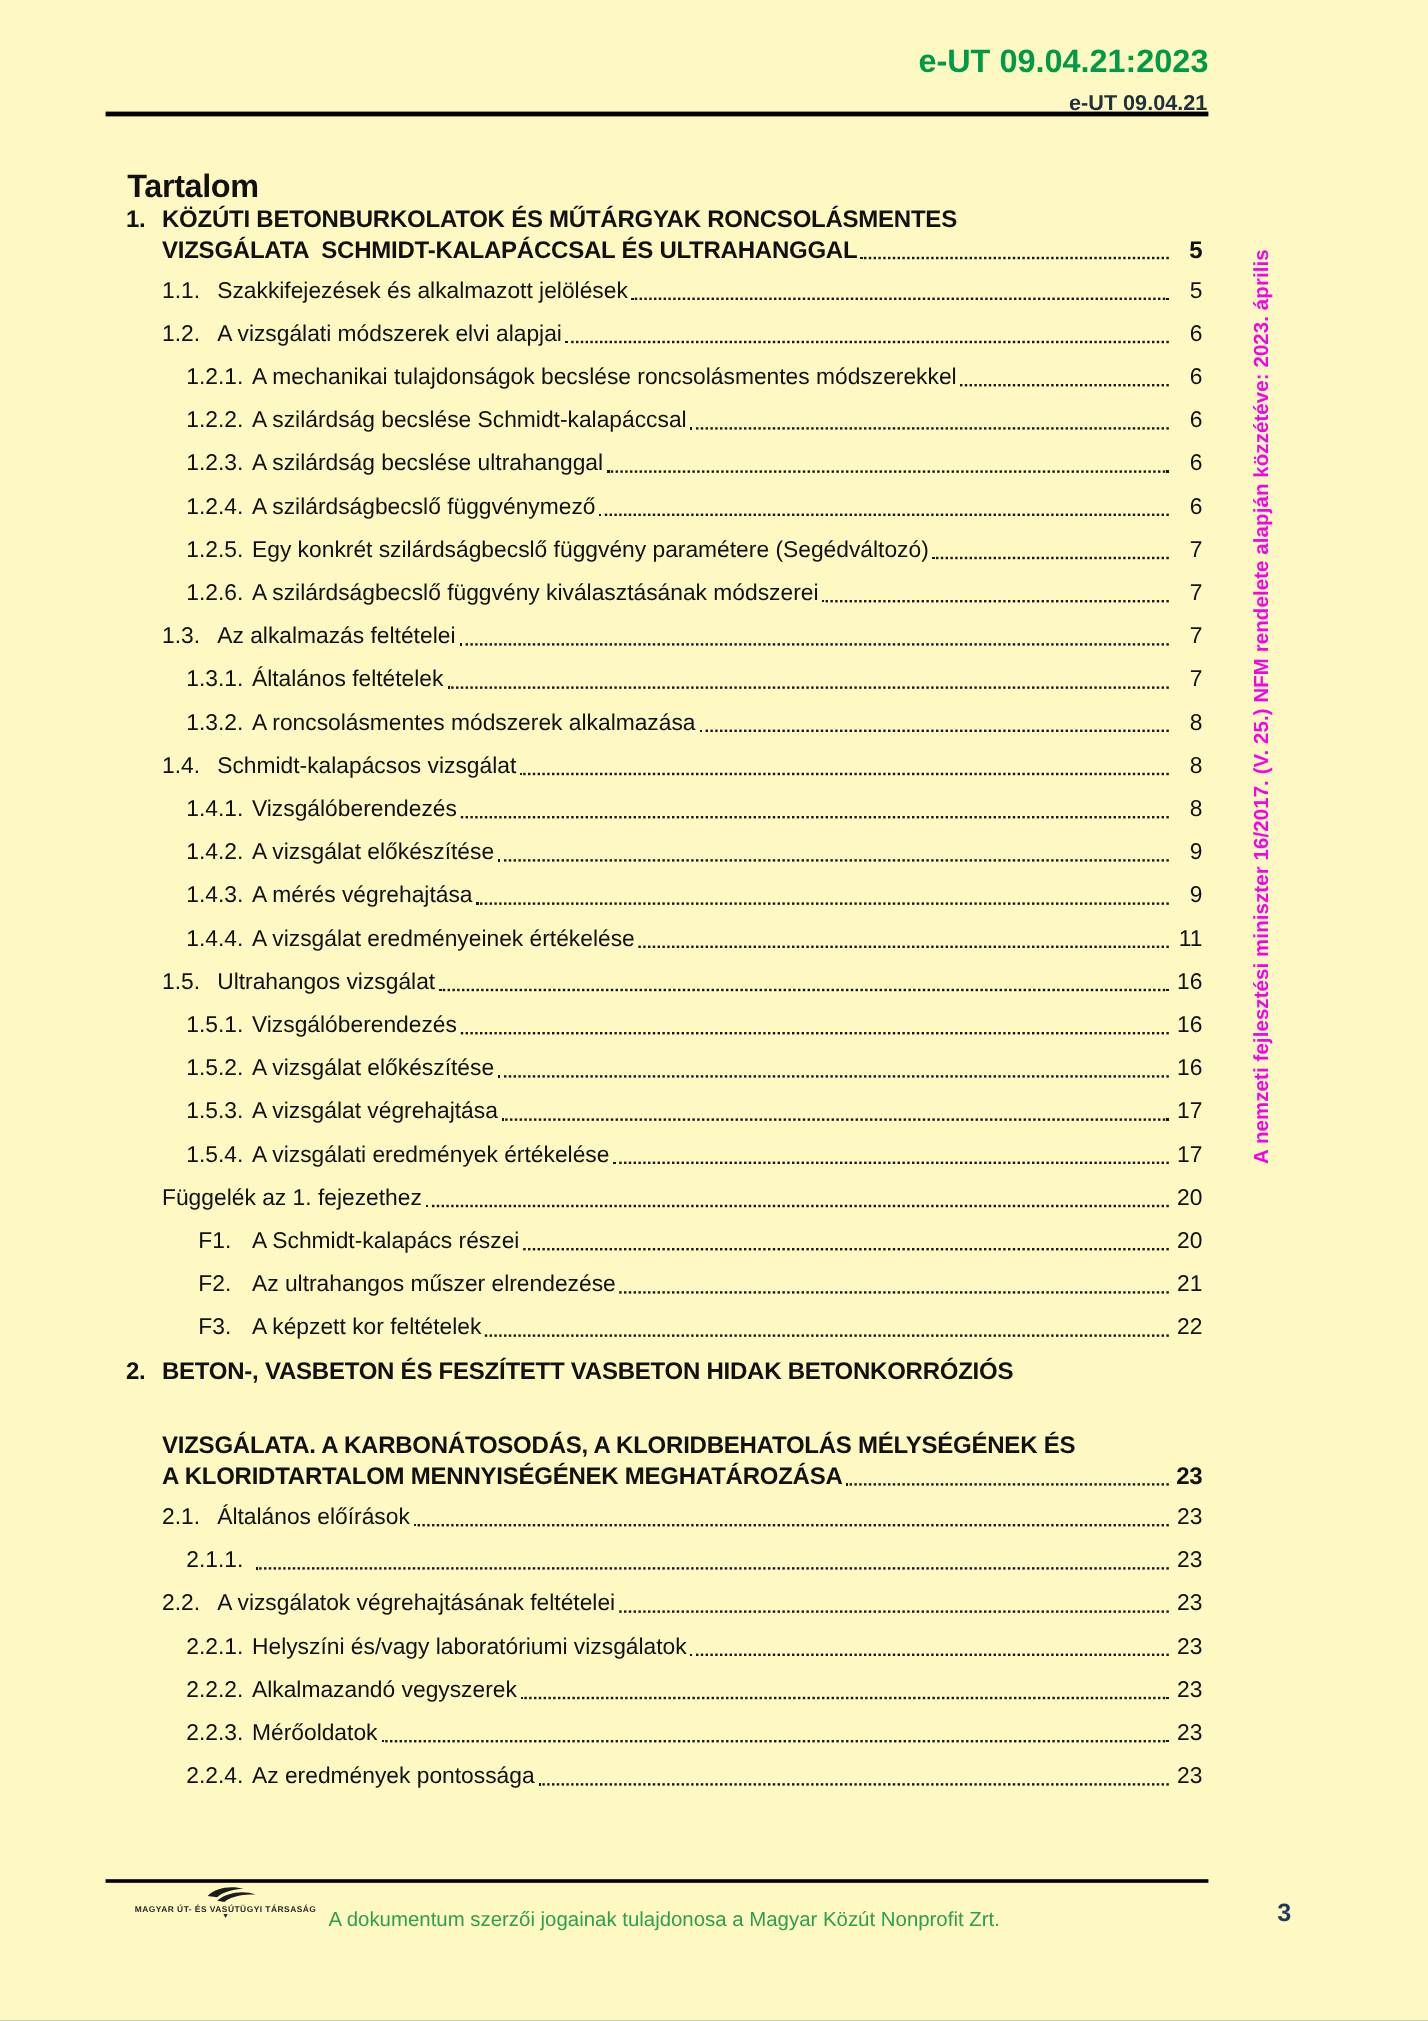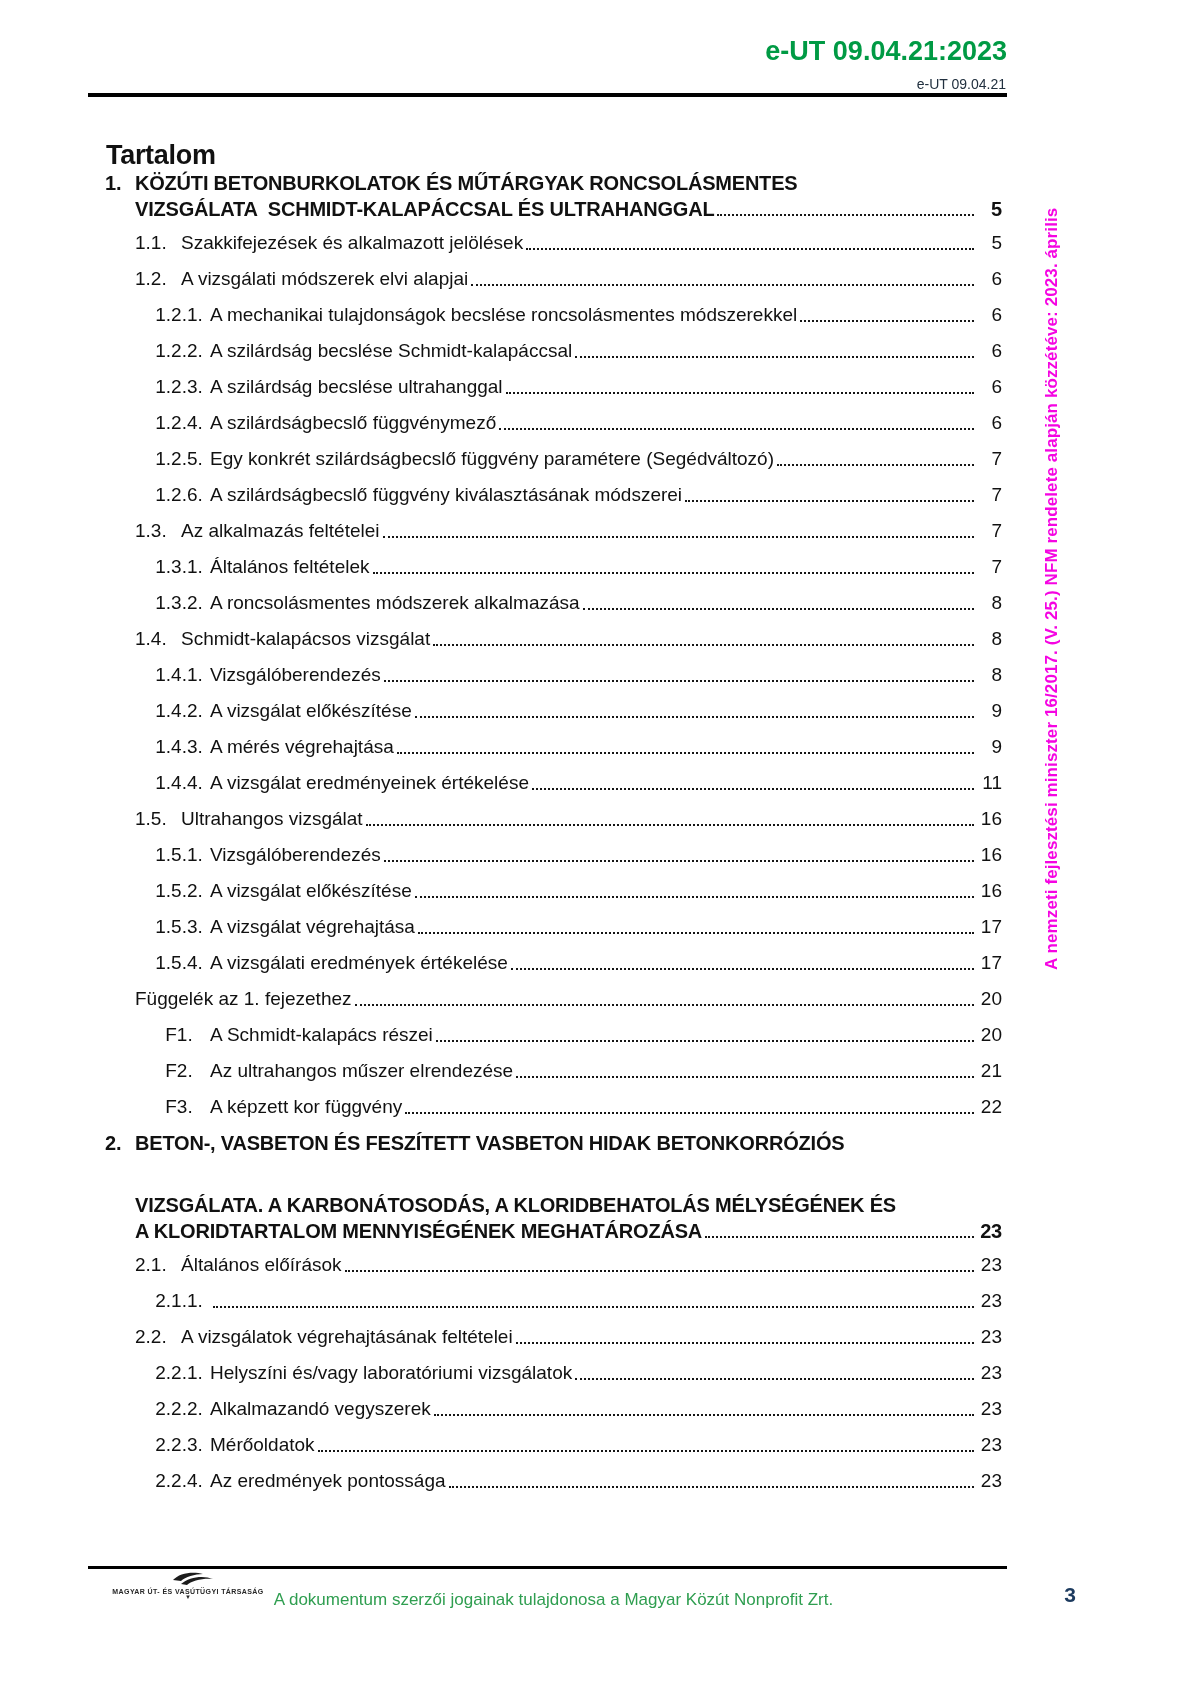--- a/index.html
+++ b/index.html
@@ -1,32 +1,32 @@
 <!DOCTYPE html>
 <html><head>
 <meta charset="utf-8">
 <style>
   html,body{margin:0;padding:0;background:#8a8a8a;}
   .page{
     position:relative;
     width:1190px;height:1684px;
     margin:0 auto;
-    background:#ffffff;
+    background:#fef9c3;
     font-family:"Liberation Sans","DejaVu Sans",sans-serif;
     color:#111;
     overflow:hidden;
   }
   
   .hdr-title{
     position:absolute;top:36px;right:183px;
     font-size:27px;font-weight:bold;letter-spacing:0;
   }
   .hdr-sub{
     position:absolute;top:76px;right:184px;
-    font-size:14px;font-weight:normal;color:#21303f;
+    font-size:18px;font-weight:bold;color:#21303f;
   }
   .hdr-rule{
     position:absolute;left:88px;top:93px;width:919px;height:4px;background:#000;
   }
   
   .doc-title{
     position:absolute;left:106px;top:140px;
     font-size:27px;font-weight:bold;letter-spacing:-0.3px;
   }
   
@@ -244,21 +244,21 @@
         <span class="pg">20</span>
       </div>
       <div class="row l3">
         <span class="num">F2.</span>
         <span class="lbl">Az ultrahangos műszer elrendezése</span>
         <span class="dots"></span>
         <span class="pg">21</span>
       </div>
       <div class="row l3">
         <span class="num">F3.</span>
-        <span class="lbl">A képzett kor függvény</span>
+        <span class="lbl">A képzett kor feltételek</span>
         <span class="dots"></span>
         <span class="pg">22</span>
       </div>
       <div class="row h1-start">
         <span class="num">2.</span>
         <span class="lbl">BETON-, VASBETON ÉS FESZÍTETT VASBETON HIDAK BETONKORRÓZIÓS</span>
       </div>
       <div class="row h1-mid">
         <span class="lbl">VIZSGÁLATA. A KARBONÁTOSODÁS, A KLORIDBEHATOLÁS MÉLYSÉGÉNEK ÉS</span>
       </div>

